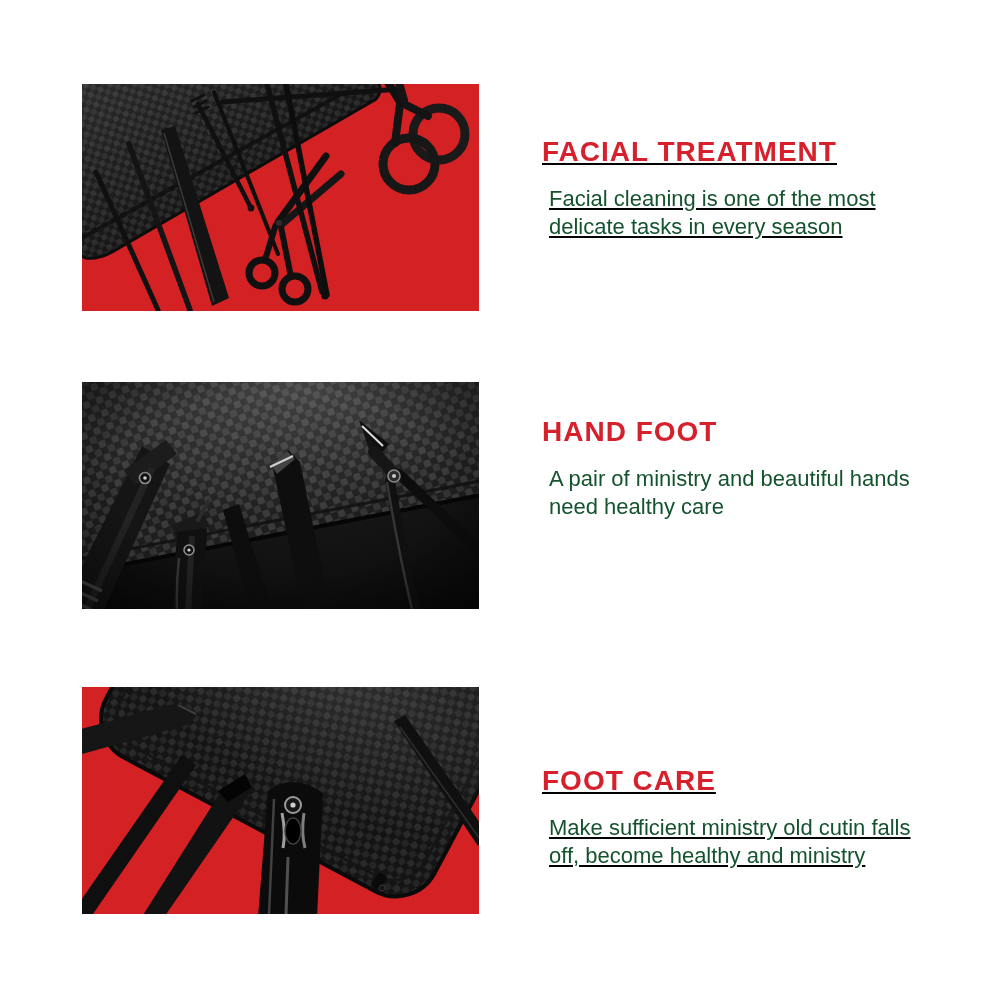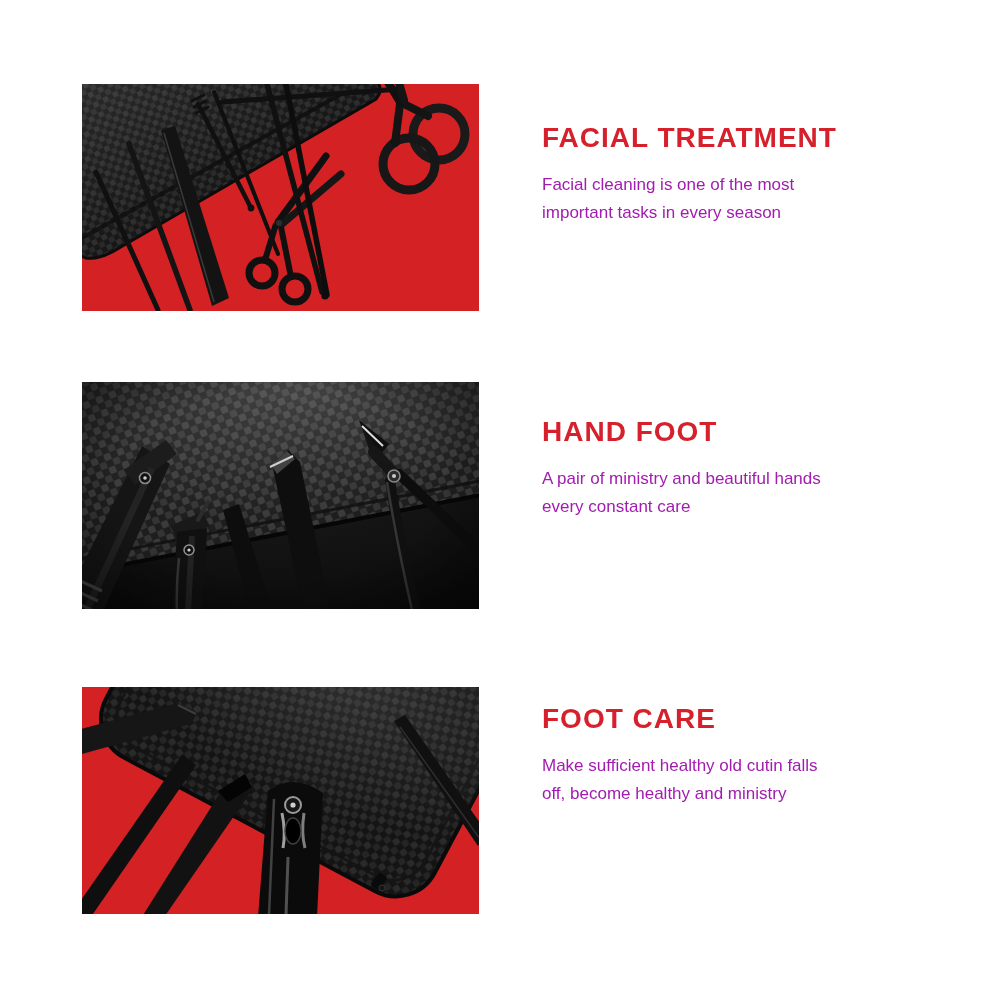--- a/index.html
+++ b/index.html
@@ -4,25 +4,25 @@
 <style>
   html,body{margin:0;padding:0;background:#ffffff;}
   body{font-family:"Liberation Sans","DejaVu Sans",sans-serif;}
   .canvas{position:relative;width:1000px;height:1000px;background:#ffffff;overflow:hidden;margin:0 auto;}
   .photo{position:absolute;left:82px;width:397px;height:227px;overflow:hidden;}
   .photo svg{display:block;width:100%;height:100%;}
   .photo-1{top:84px;}
   .photo-2{top:382px;}
   .photo-3{top:687px;}
   .textblock{position:absolute;left:542px;width:410px;}
-  .tb-1{top:123px;}
+  .tb-1{top:137px;text-decoration:underline;}
   .tb-2{top:417px;}
-  .tb-3{top:704px;}
+  .tb-3{top:766px;text-decoration:underline;}
   .heading{color:#d6202c;font-size:28px;font-weight:700;letter-spacing:1px;line-height:1.1;margin:0 0 17px 0;}
-  .bodytext{color:#a21caf;font-size:17px;line-height:28px;font-weight:400;}
+  .bodytext{color:#14532d;font-size:22px;line-height:28px;font-weight:400;margin-left:7px;}
 </style>
 </head>
 <body>
 
 <div class="canvas">
 
   <div class="photo photo-1">
     <svg viewBox="0 0 397 227" preserveAspectRatio="none">
       <defs>
         <pattern id="carbA" width="11" height="11" patternUnits="userSpaceOnUse" patternTransform="rotate(-28)">
@@ -207,33 +207,33 @@
         <rect x="292" y="186" width="10" height="16" rx="2" fill="#0a0a0a" transform="rotate(35 297 194)"></rect>
         <circle cx="300" cy="201" r="3" fill="#151515" stroke="#333333" stroke-width="1"></circle>
       </g>
     </svg>
   </div>
 
   <div class="textblock tb-1">
     <div class="heading">FACIAL TREATMENT</div>
     <div class="bodytext">
       <div>Facial cleaning is one of the most</div>
-      <div>important tasks in every season</div>
+      <div>delicate tasks in every season</div>
     </div>
   </div>
 
   <div class="textblock tb-2">
     <div class="heading">HAND FOOT</div>
     <div class="bodytext">
       <div>A pair of ministry and beautiful hands</div>
-      <div>every constant care</div>
+      <div>need healthy care</div>
     </div>
   </div>
 
   <div class="textblock tb-3">
     <div class="heading">FOOT CARE</div>
     <div class="bodytext">
-      <div>Make sufficient healthy old cutin falls</div>
+      <div>Make sufficient ministry old cutin falls</div>
       <div>off, become healthy and ministry</div>
     </div>
   </div>
 
 </div>
 
 </body></html>

